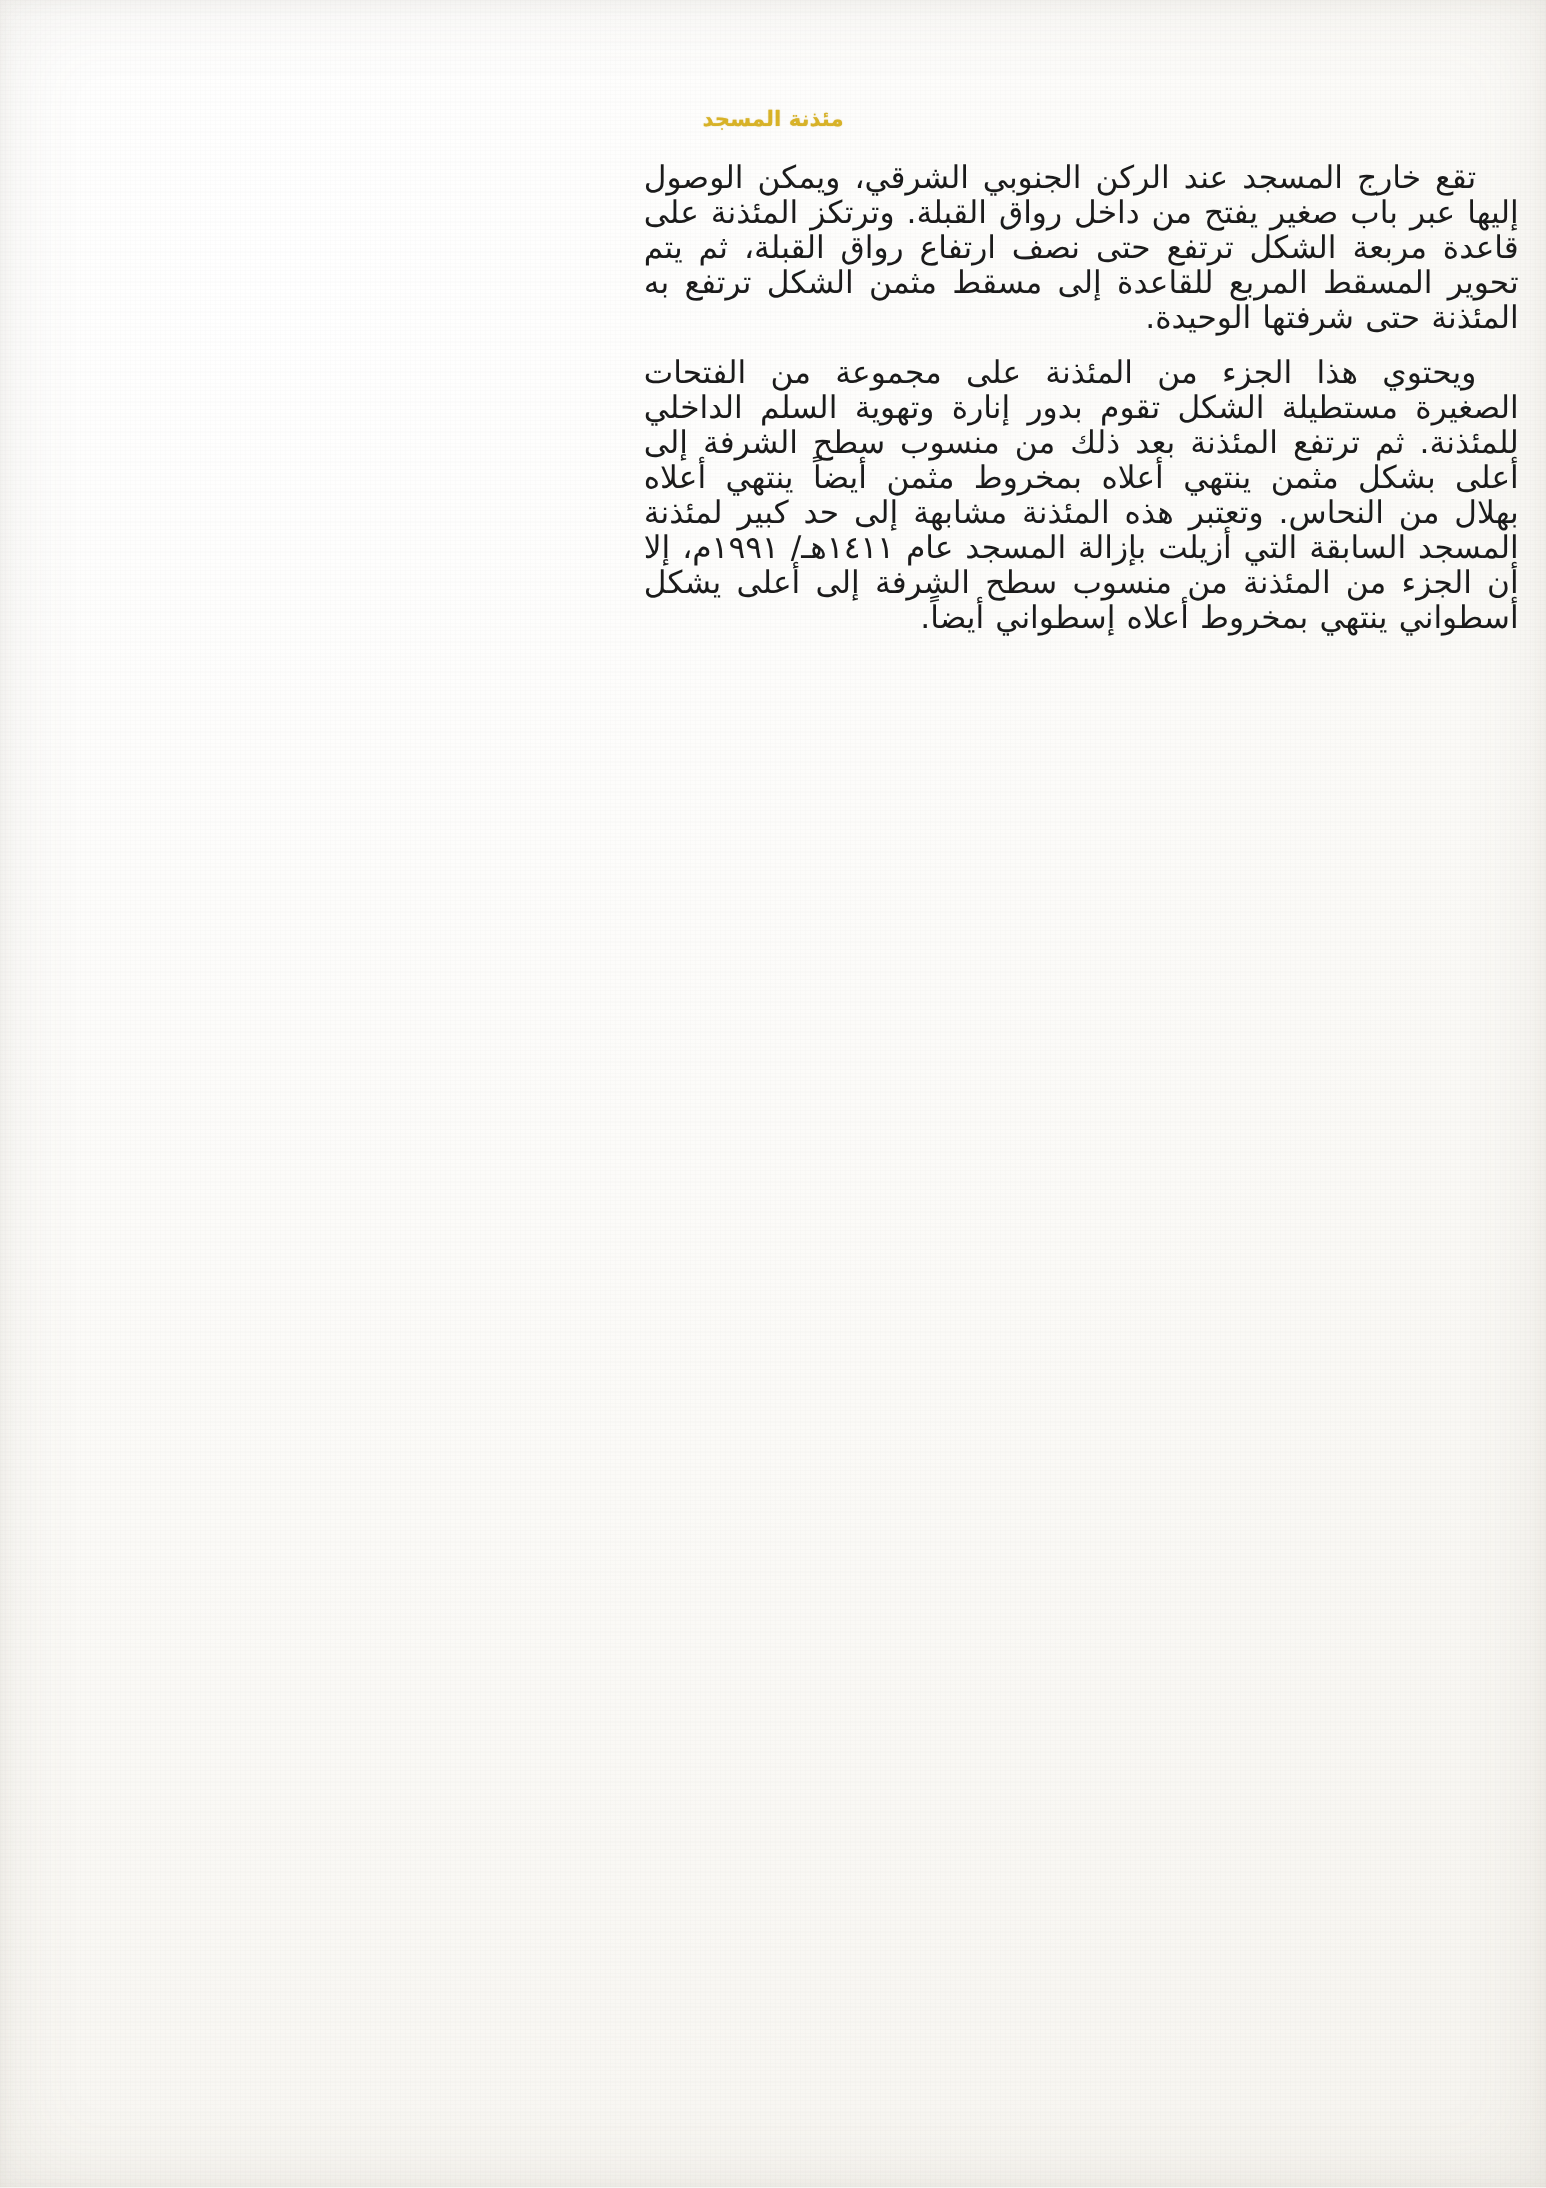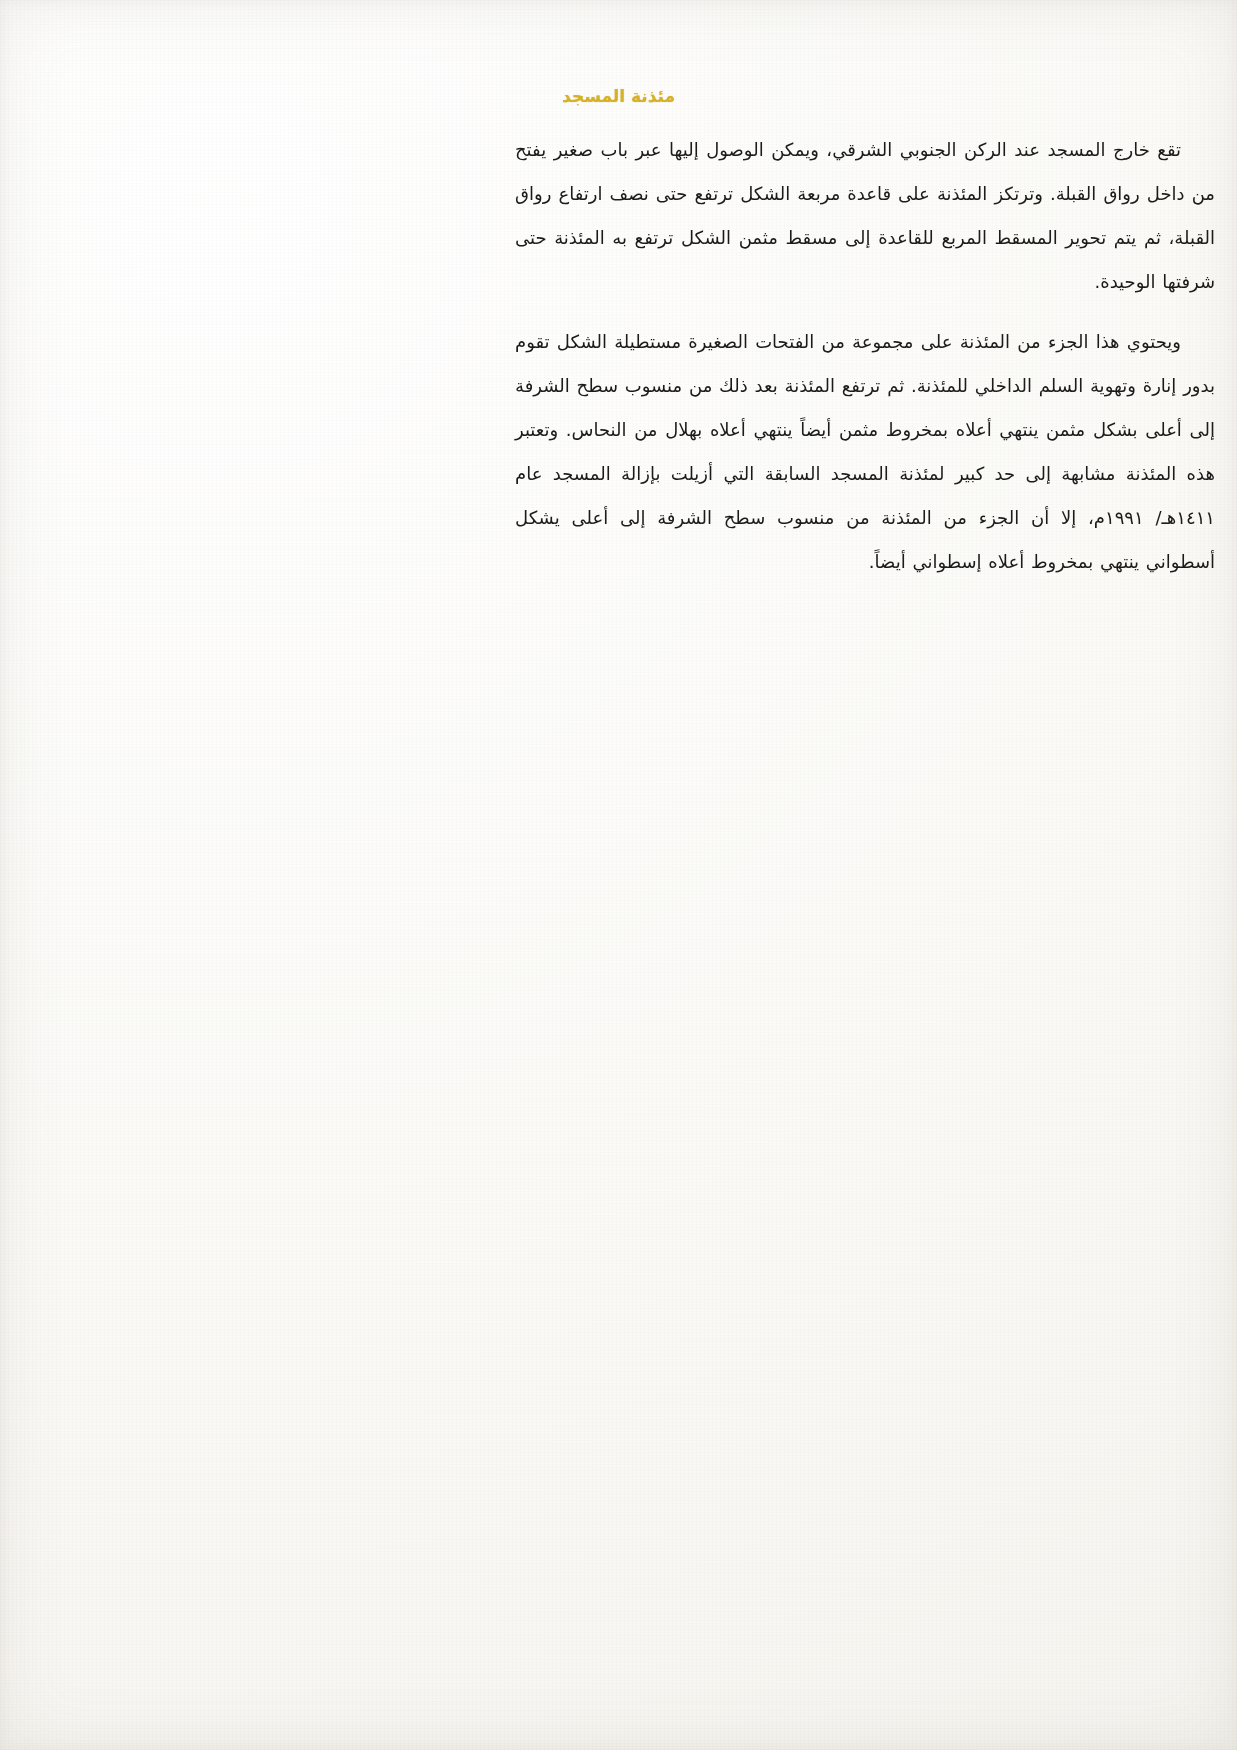--- a/index.html
+++ b/index.html
@@ -42,22 +42,22 @@
 
   
   #body-col{
     position:absolute;
     right:22px; top:128px;
     width:700px;
   }
   .para{
     direction:rtl;text-align:justify;text-align-last:right;
     font-family:"DejaVu Sans","Liberation Sans",sans-serif;
-    font-size:18px;
-    line-height:44px;
+    font-size:25px;
+    line-height:28px;
     color:#1b1b1b;
     margin:0 0 16px 0;
     filter:blur(.18px);
     word-spacing:1px;
   }
   .para.indent{ text-indent:34px; }
 
   
   .fig{ position:absolute; }
 </style>

